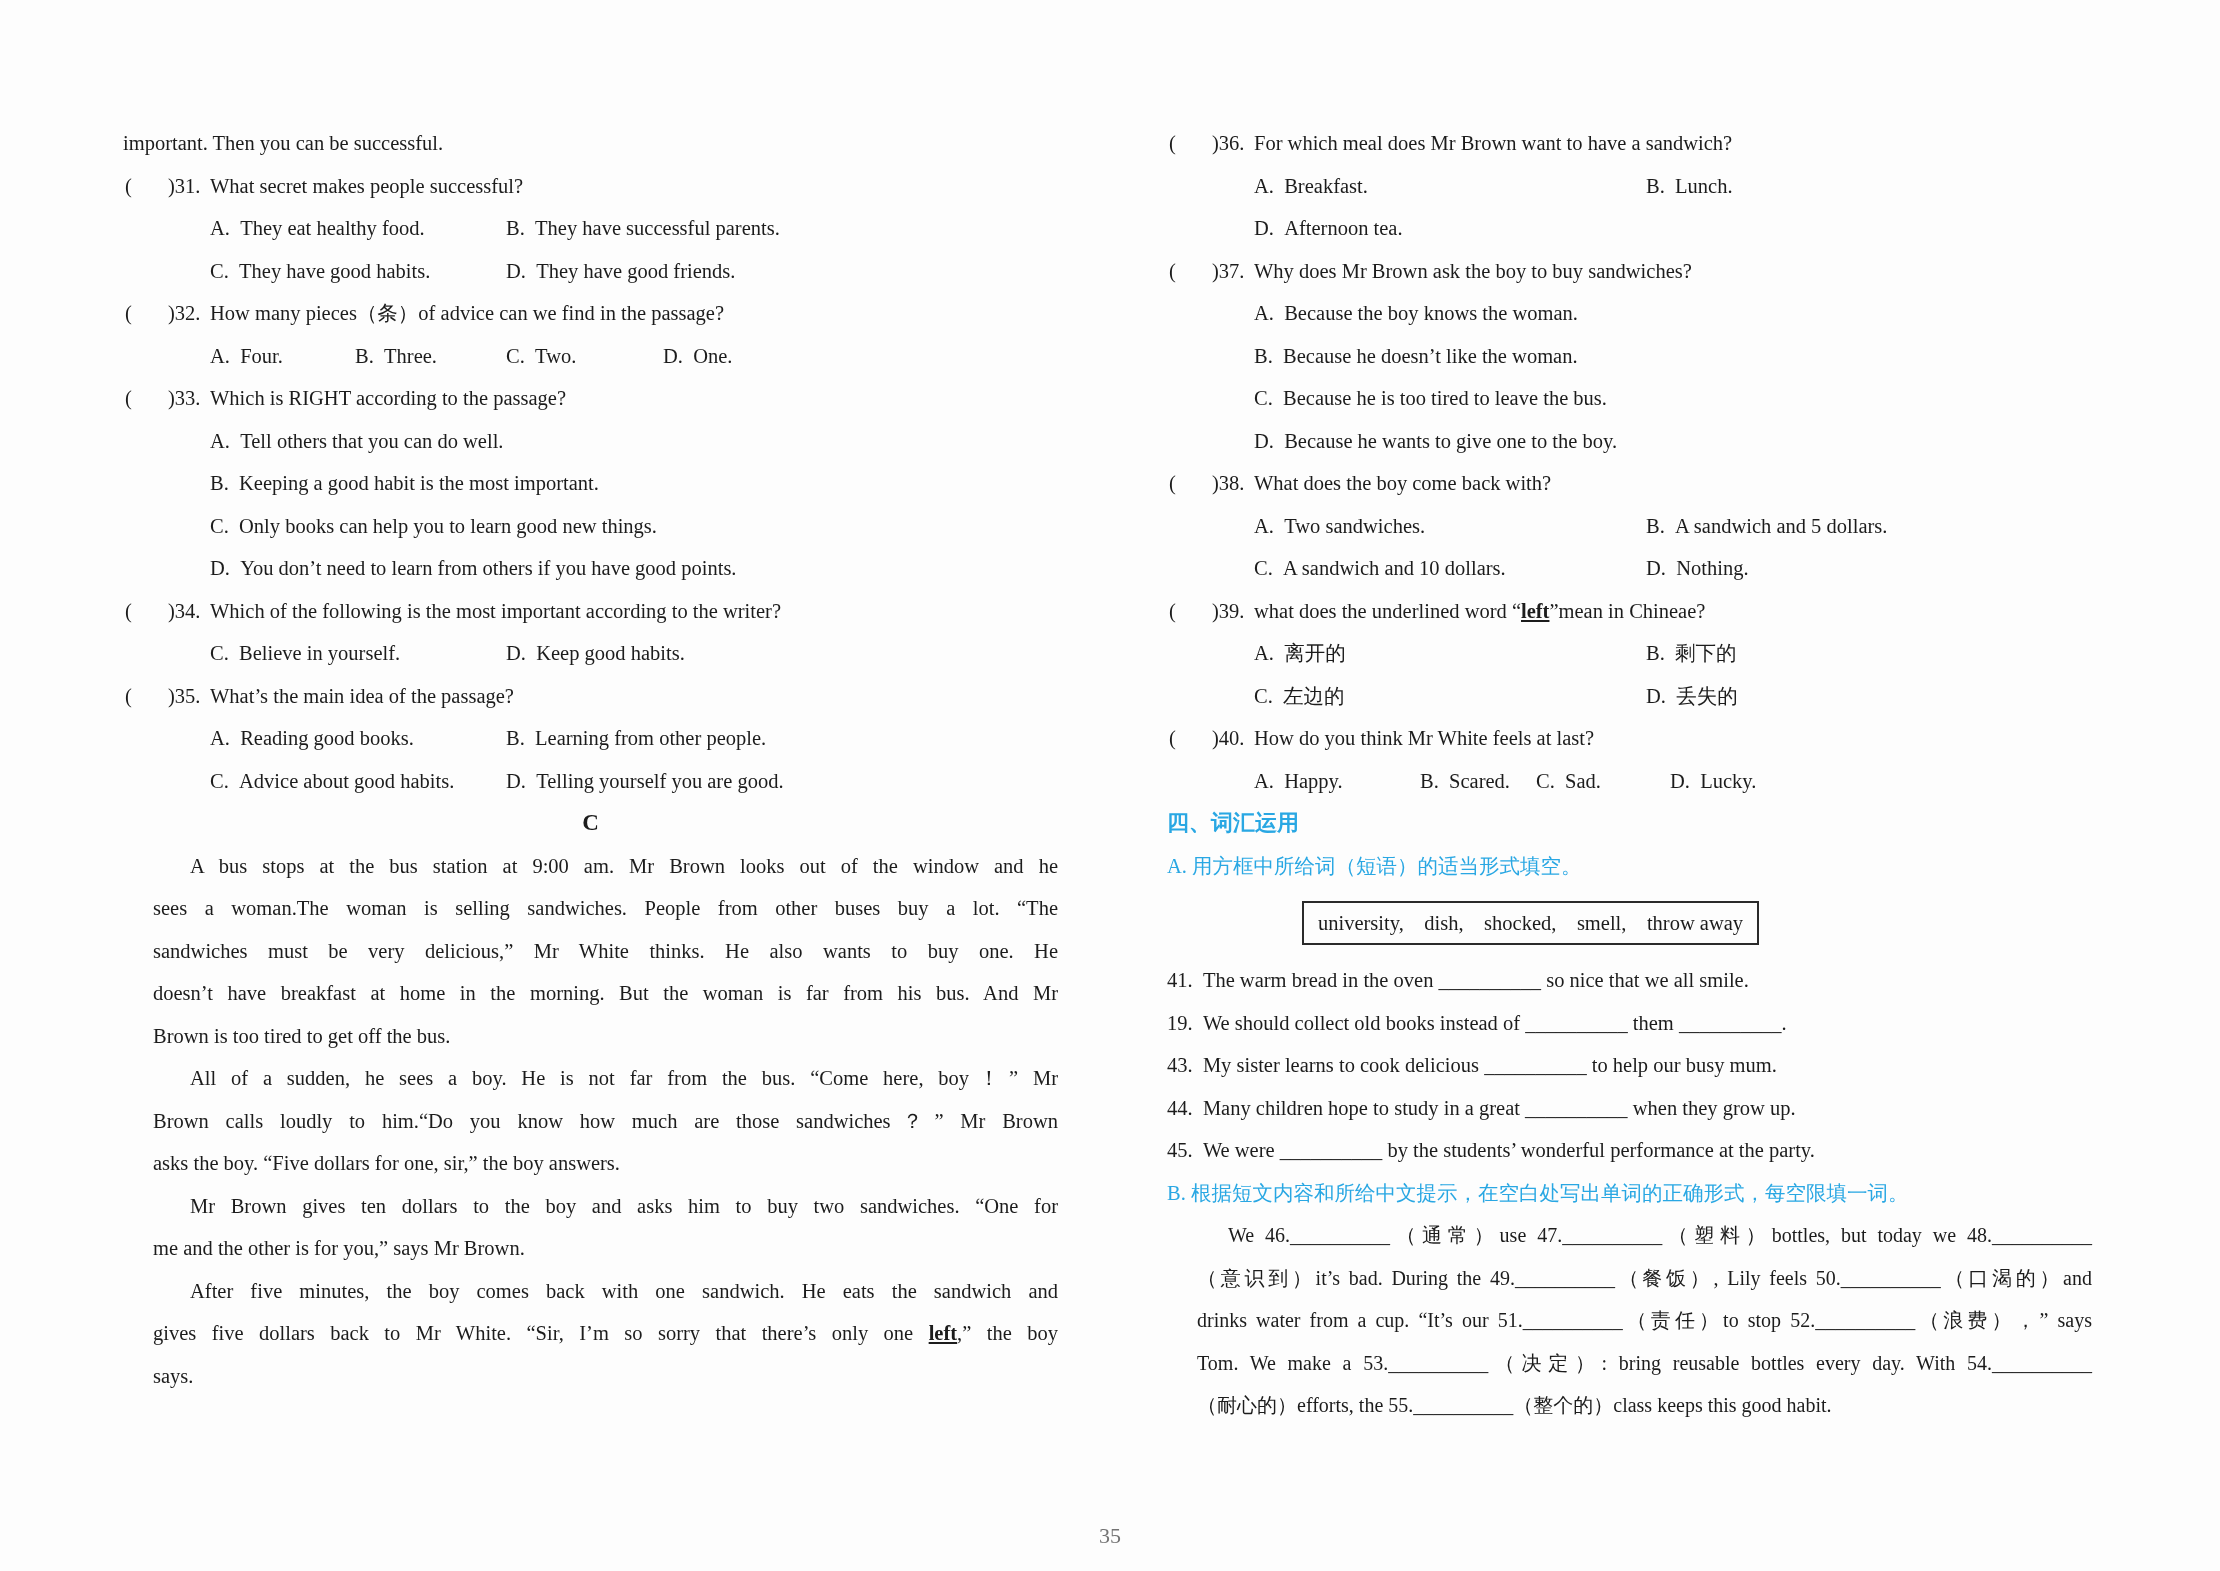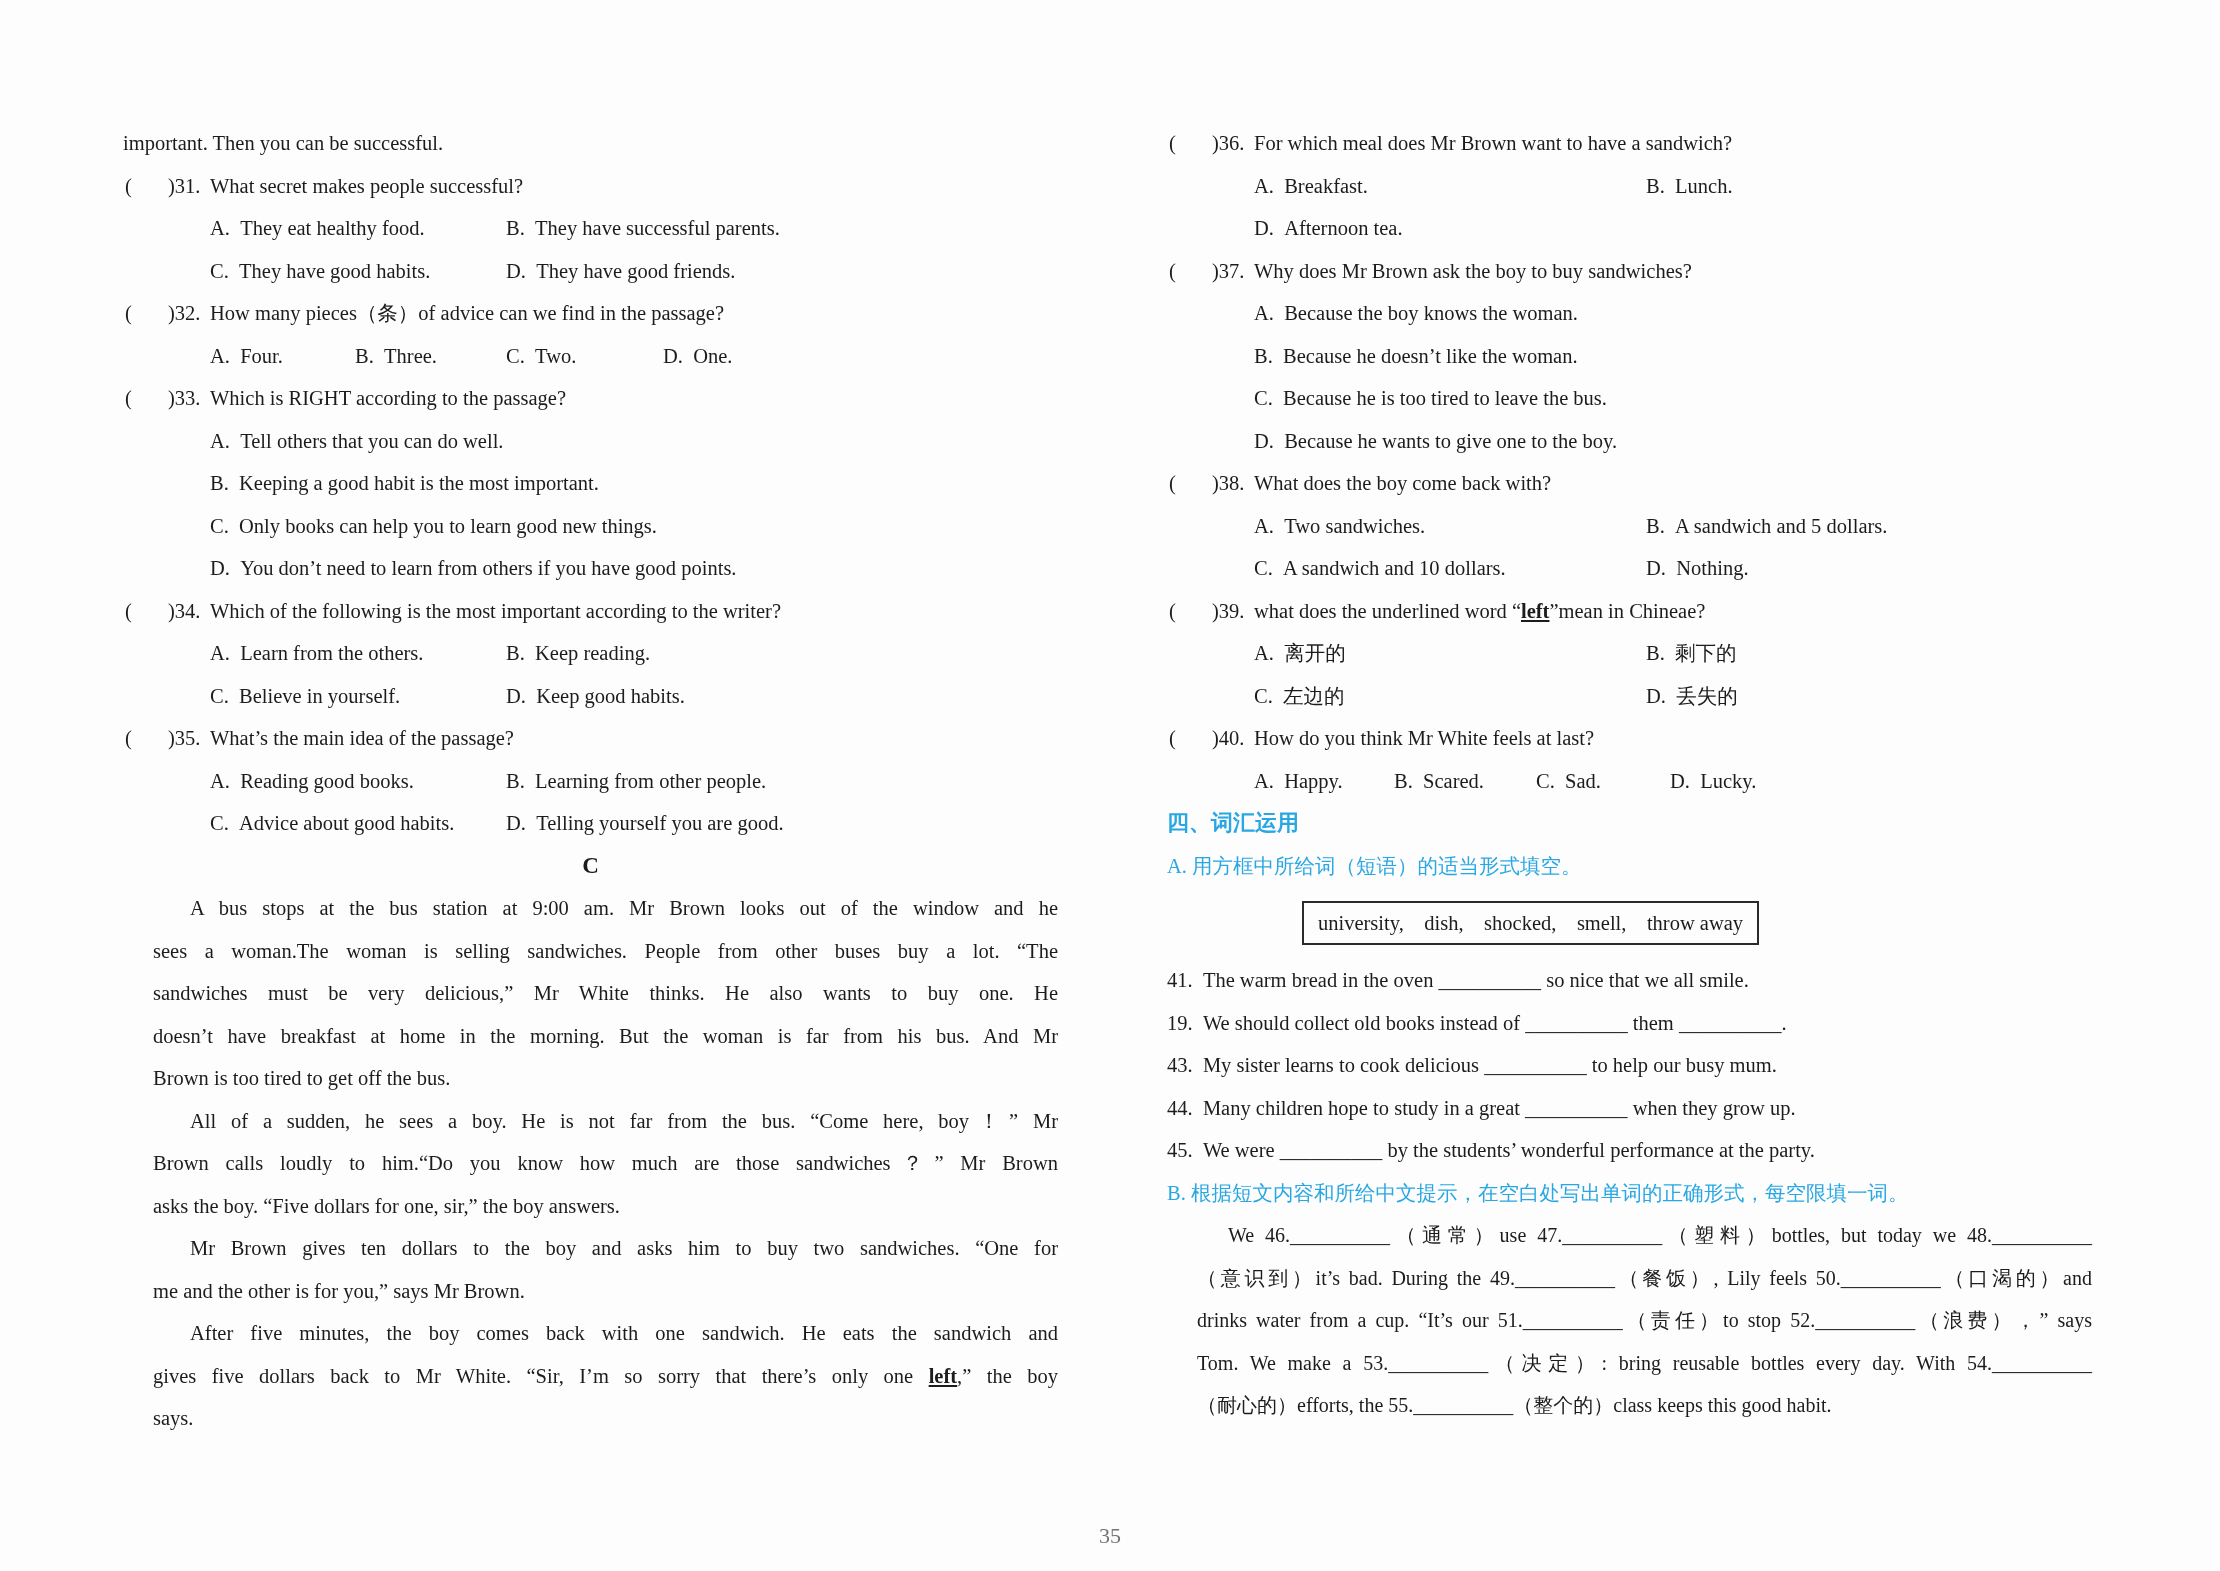--- a/index.html
+++ b/index.html
@@ -19,21 +19,21 @@
   .q .paren{width:45px;padding-left:2px;box-sizing:border-box;}
   .q .qnum{width:42px;}
   .q .qtext{flex:1;white-space:nowrap;}
   .opts{padding-left:87px;display:flex;}
   .o2l .oa{display:inline-block;width:296px;}
   .o2r .oa{display:inline-block;width:392px;}
   .o4l .oa{display:inline-block;width:145px;}
   .o4l .ob{display:inline-block;width:151px;}
   .o4l .oc{display:inline-block;width:157px;}
   .o4r .oa{display:inline-block;width:140px;}
-  .o4r .ob{display:inline-block;width:142px;}
+  .o4r .ob{display:inline-block;width:142px;text-align:center;}
   .o4r .oc{display:inline-block;width:134px;}
   .passage-heading{text-align:center;font-weight:bold;font-size:23px;}
   .jline{height:42.5px;line-height:42.5px;text-align:justify;text-align-last:justify;margin-left:30px;}
   .jline.plast{text-align-last:left;}
   .indent{text-indent:37px;}
   .uword{font-weight:bold;text-decoration:underline;}
   .blue{color:#29a7e3;}
   .sec-title{font-family:"DejaVu Sans","Liberation Sans",sans-serif;font-weight:bold;font-size:22px;}
   .boxrow{height:72px;display:flex;align-items:center;}
   .wordbox{
@@ -99,24 +99,20 @@
     <div class="line opts">
         <span>D. You don’t need to learn from others if you have good points.</span>
       </div>
 
     <div class="line q">
       <span class="paren">(</span>
       <span class="qnum">)34.</span>
       <span class="qtext">Which of the following is the most important according to the writer?</span>
     </div>
     <div class="line opts o2l">
-      <span class="oa">A. Learn from the others.</span>
-      <span class="ob">B. Keep reading.</span>
-    </div>
-    <div class="line opts o2l">
       <span class="oa">C. Believe in yourself.</span>
       <span class="ob">D. Keep good habits.</span>
     </div>
 
     <div class="line q">
       <span class="paren">(</span>
       <span class="qnum">)35.</span>
       <span class="qtext">What’s the main idea of the passage?</span>
     </div>
     <div class="line opts o2l">

